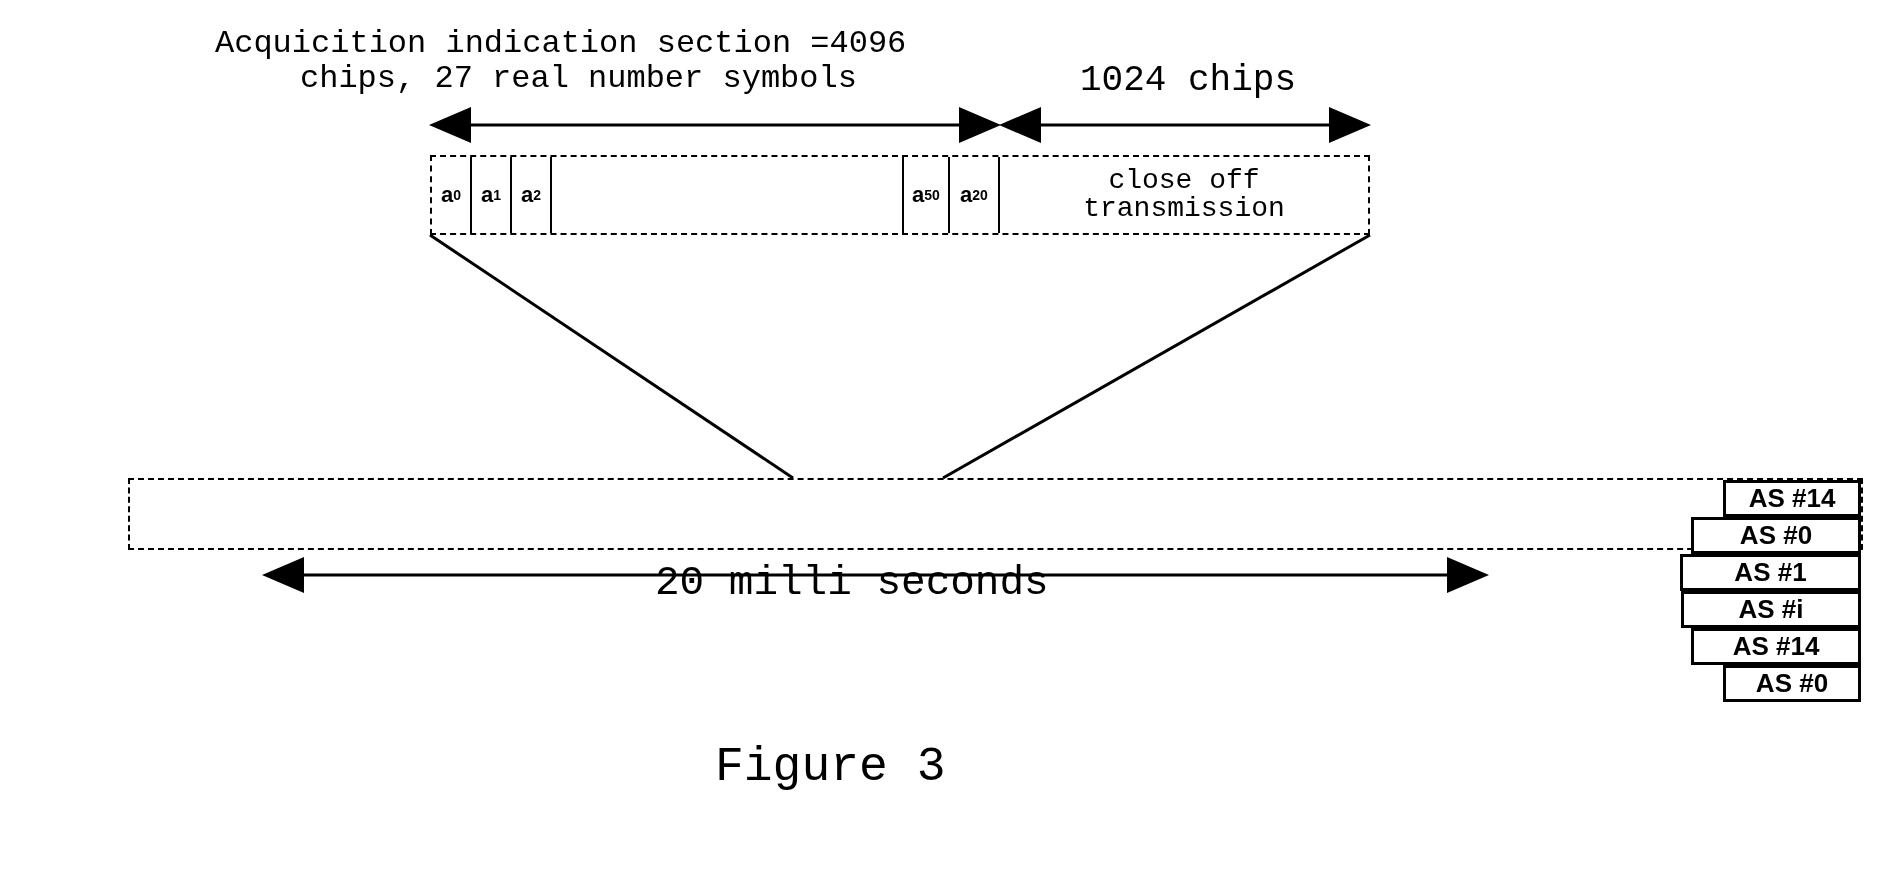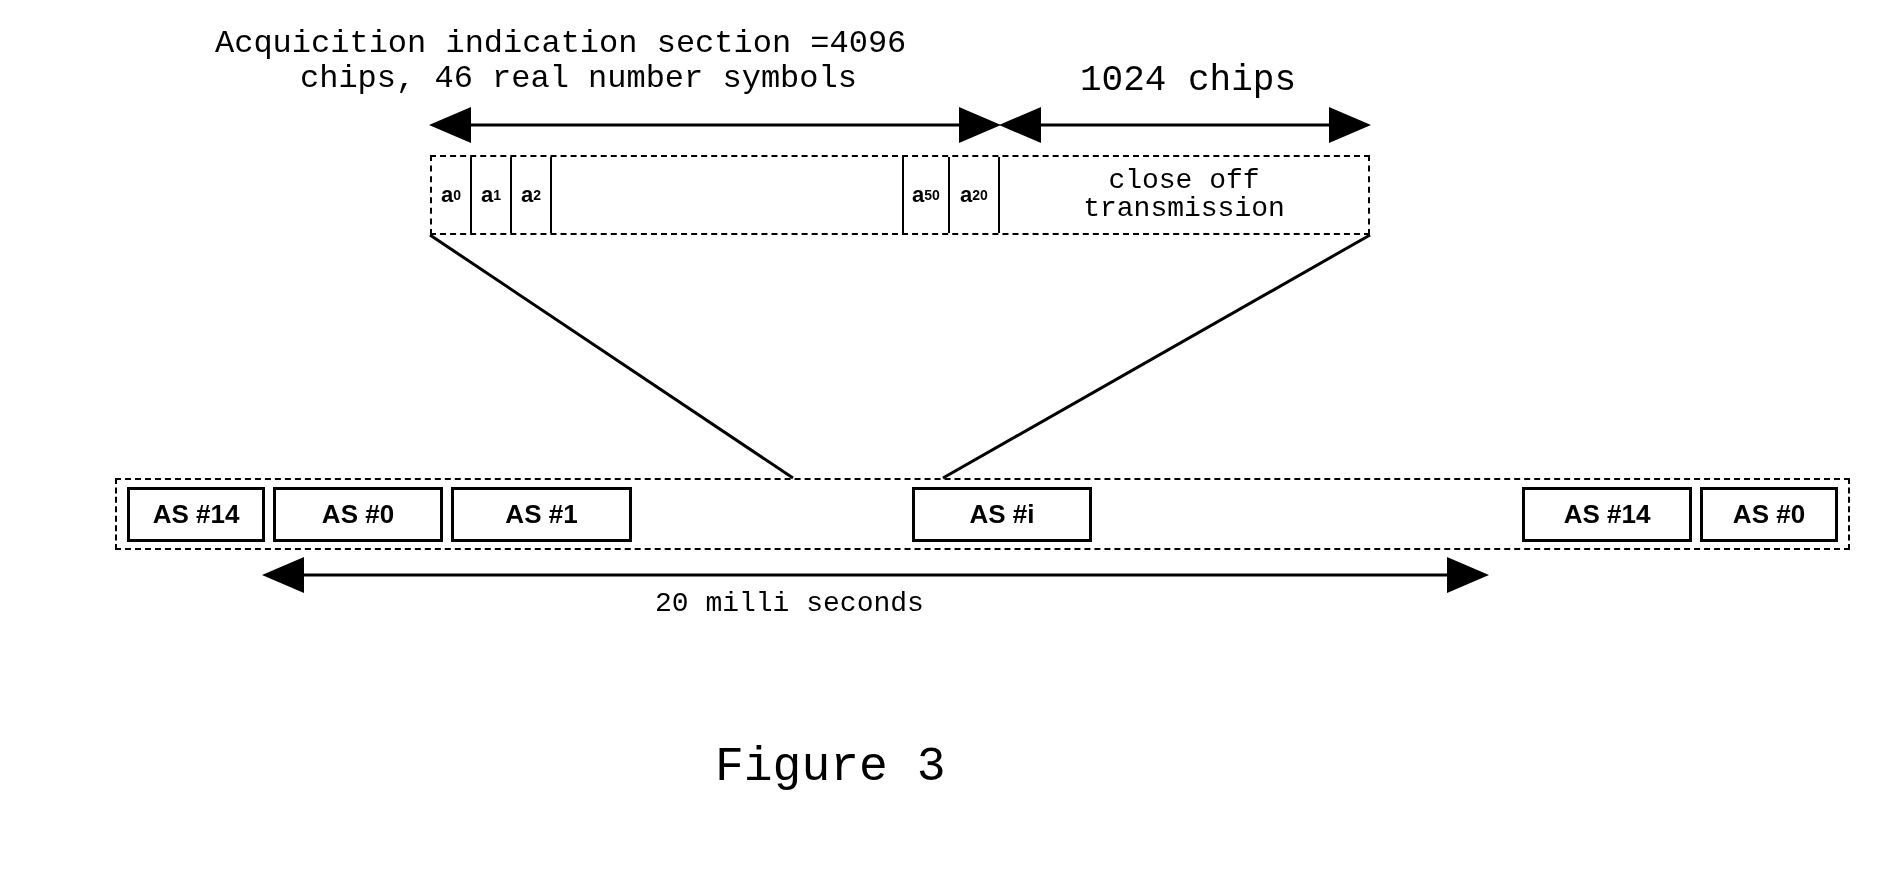--- a/index.html
+++ b/index.html
@@ -66,27 +66,28 @@
     display: flex;
     flex-direction: column;
     align-items: center;
     justify-content: center;
     font-family: 'Courier New', monospace;
     font-size: 28px;
     line-height: 1.0;
   }
   .lower-frame {
     position: absolute;
-    left: 95px;
+    left: 108px;
     top: 458px;
     width: 1735px;
     height: 72px;
     border: 2px dashed #000;
     display: flex;
-    align-items: center;
+    align-items: flex-end;
+    flex-direction: column;
   }
   .as-cell {
     height: 55px;
     border: 3px solid #000;
     display: flex;
     align-items: center;
     justify-content: center;
     font-family: Arial, sans-serif;
     font-weight: bold;
     font-size: 26px;
@@ -95,22 +96,22 @@
   }
   .as-spacer {
     flex: 1;
   }
   .as-gap-small {
     width: 8px;
   }
   .ms-label {
     position: absolute;
     left: 635px;
-    top: 568px;
-    font-size: 28px;
+    top: 540px;
+    font-size: 41px;
     font-family: 'Courier New', monospace;
   }
   .figure-label {
     position: absolute;
     left: 695px;
     top: 720px;
     font-size: 48px;
     font-family: 'Courier New', monospace;
     font-weight: normal;
   }
@@ -122,21 +123,21 @@
     height: 830px;
     pointer-events: none;
   }
 </style>
 </head>
 <body>
 
 <div class="diagram-container">
 
   <div class="text-label acq-label-line1">Acquicition indication section =4096</div>
-  <div class="text-label acq-label-line2">chips, 46 real number symbols</div>
+  <div class="text-label acq-label-line2">chips, 27 real number symbols</div>
   <div class="text-label chips-1024-label">1024 chips</div>
 
   <svg class="arrows">
     <defs>
       <marker id="arrL" markerWidth="14" markerHeight="12" refX="2" refY="6" orient="auto">
         <path d="M14,0 L0,6 L14,12 Z" fill="#000"></path>
       </marker>
       <marker id="arrR" markerWidth="14" markerHeight="12" refX="12" refY="6" orient="auto">
         <path d="M0,0 L14,6 L0,12 Z" fill="#000"></path>
       </marker>

